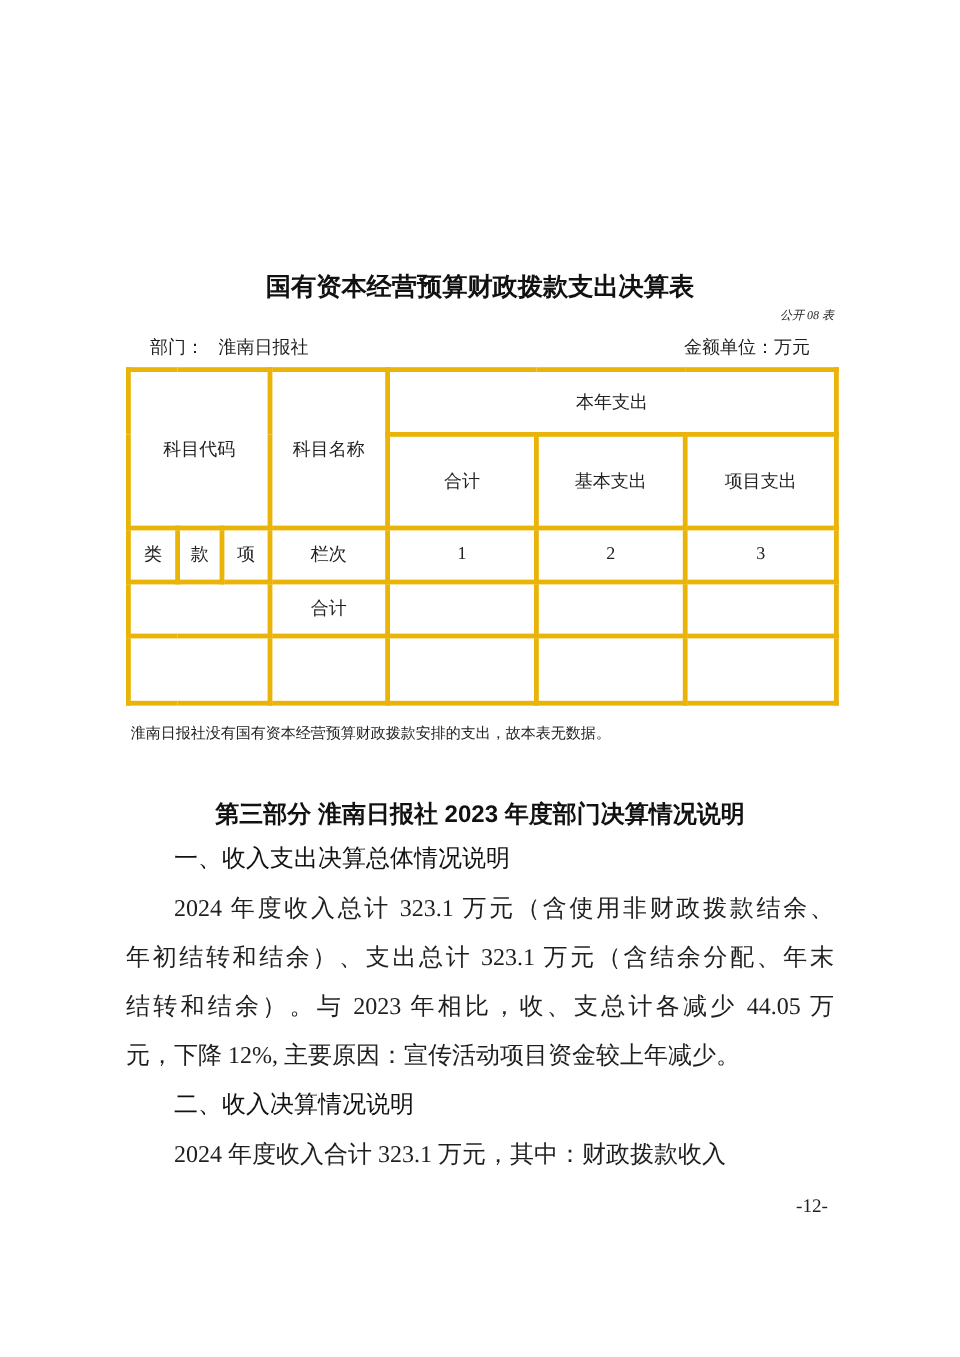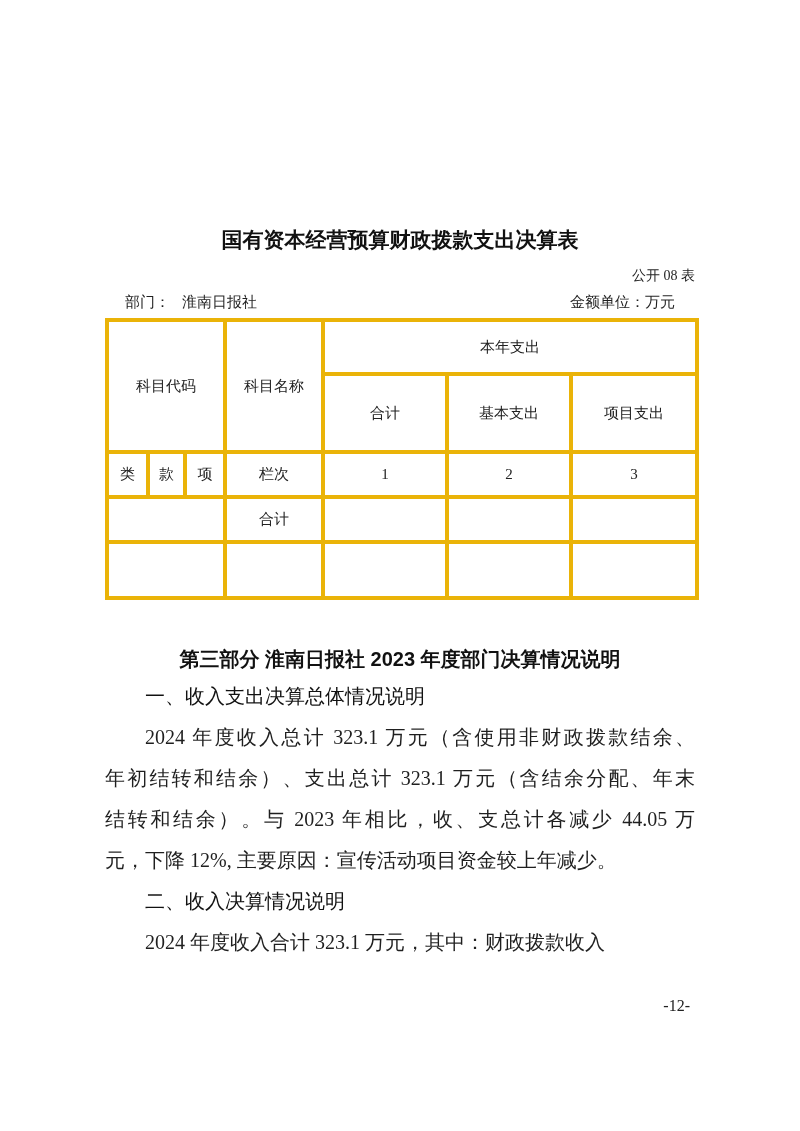--- a/index.html
+++ b/index.html
@@ -25,24 +25,24 @@
     margin: 0;
     padding-top: 226px;
     text-align: center;
     font-family: "Liberation Sans", sans-serif;
     font-weight: bold;
     font-size: 21px;
     line-height: 28px;
     color: #111;
   }
   .table-code-line {
-    margin-top: 12px;
     text-align: right;
-    font-size: 14px;
+    font-size: 10px;
     line-height: 19px;
+    font-style: italic;
   }
   .meta-line {
     margin-top: 7px;
     display: flex;
     justify-content: space-between;
     font-size: 15px;
     line-height: 20px;
   }
   .meta-left { padding-left: 20px; font-family: Liberation Serif, serif; }
   .meta-left .meta-value { margin-left: 12px; }
@@ -168,20 +168,21 @@
         <tr class="r5">
           <td colspan="3"></td>
           <td></td>
           <td></td>
           <td></td>
           <td></td>
         </tr>
       </tbody>
     </table>
 
+    <div class="table-note">淮南日报社没有国有资本经营预算财政拨款安排的支出，故本表无数据。</div>
 
     <h2 class="part-heading">第三部分 淮南日报社 2023 年度部门决算情况说明</h2>
 
     <div class="body-text">
       <div class="sub-heading">一、收入支出决算总体情况说明</div>
       <div class="line indent just">2024 年度收入总计 323.1 万元（含使用非财政拨款结余、</div>
       <div class="line just">年初结转和结余）、支出总计 323.1 万元（含结余分配、年末</div>
       <div class="line just">结转和结余）。与 2023 年相比，收、支总计各减少 44.05 万</div>
       <div class="line">元，下降 12%, 主要原因：宣传活动项目资金较上年减少。</div>
       <div class="sub-heading">二、收入决算情况说明</div>

